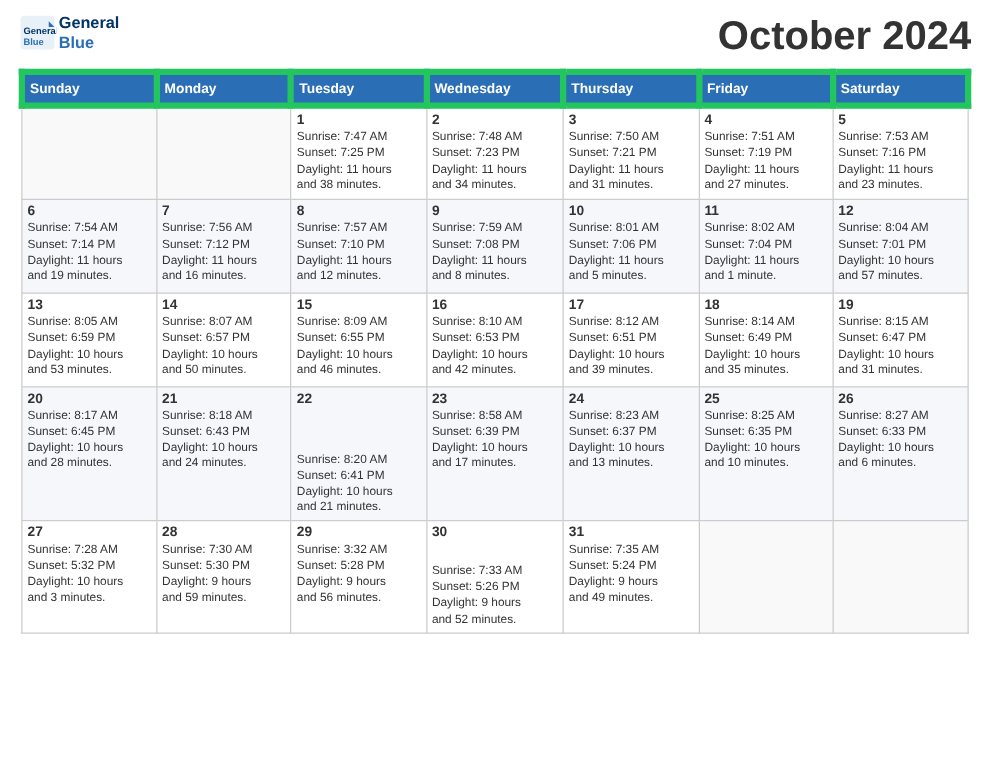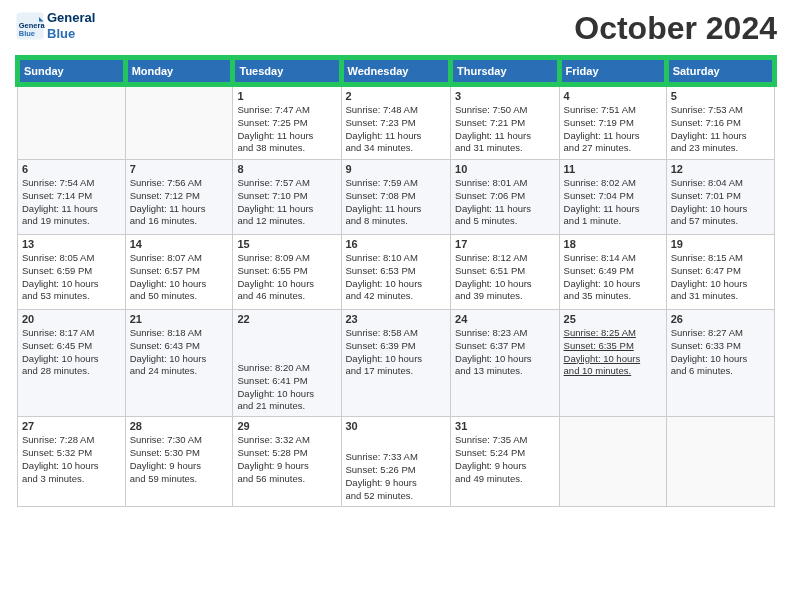--- a/index.html
+++ b/index.html
@@ -289,21 +289,21 @@
           </td>
           <td>
             <span class="day-num">24</span>
             <div class="day-info" style="white-space: pre-line;">Sunrise: 8:23 AM
 Sunset: 6:37 PM
 Daylight: 10 hours
 and 13 minutes.</div>
           </td>
           <td>
             <span class="day-num">25</span>
-            <div class="day-info" style="white-space: pre-line; text-decoration: underline;">Sunrise: 8:25 AM
+            <div class="day-info" style="white-space: pre-line;">Sunrise: 8:25 AM
 Sunset: 6:35 PM
 Daylight: 10 hours
 and 10 minutes.</div>
           </td>
           <td>
             <span class="day-num">26</span>
             <div class="day-info" style="white-space: pre-line;">Sunrise: 8:27 AM
 Sunset: 6:33 PM
 Daylight: 10 hours
 and 6 minutes.</div>

